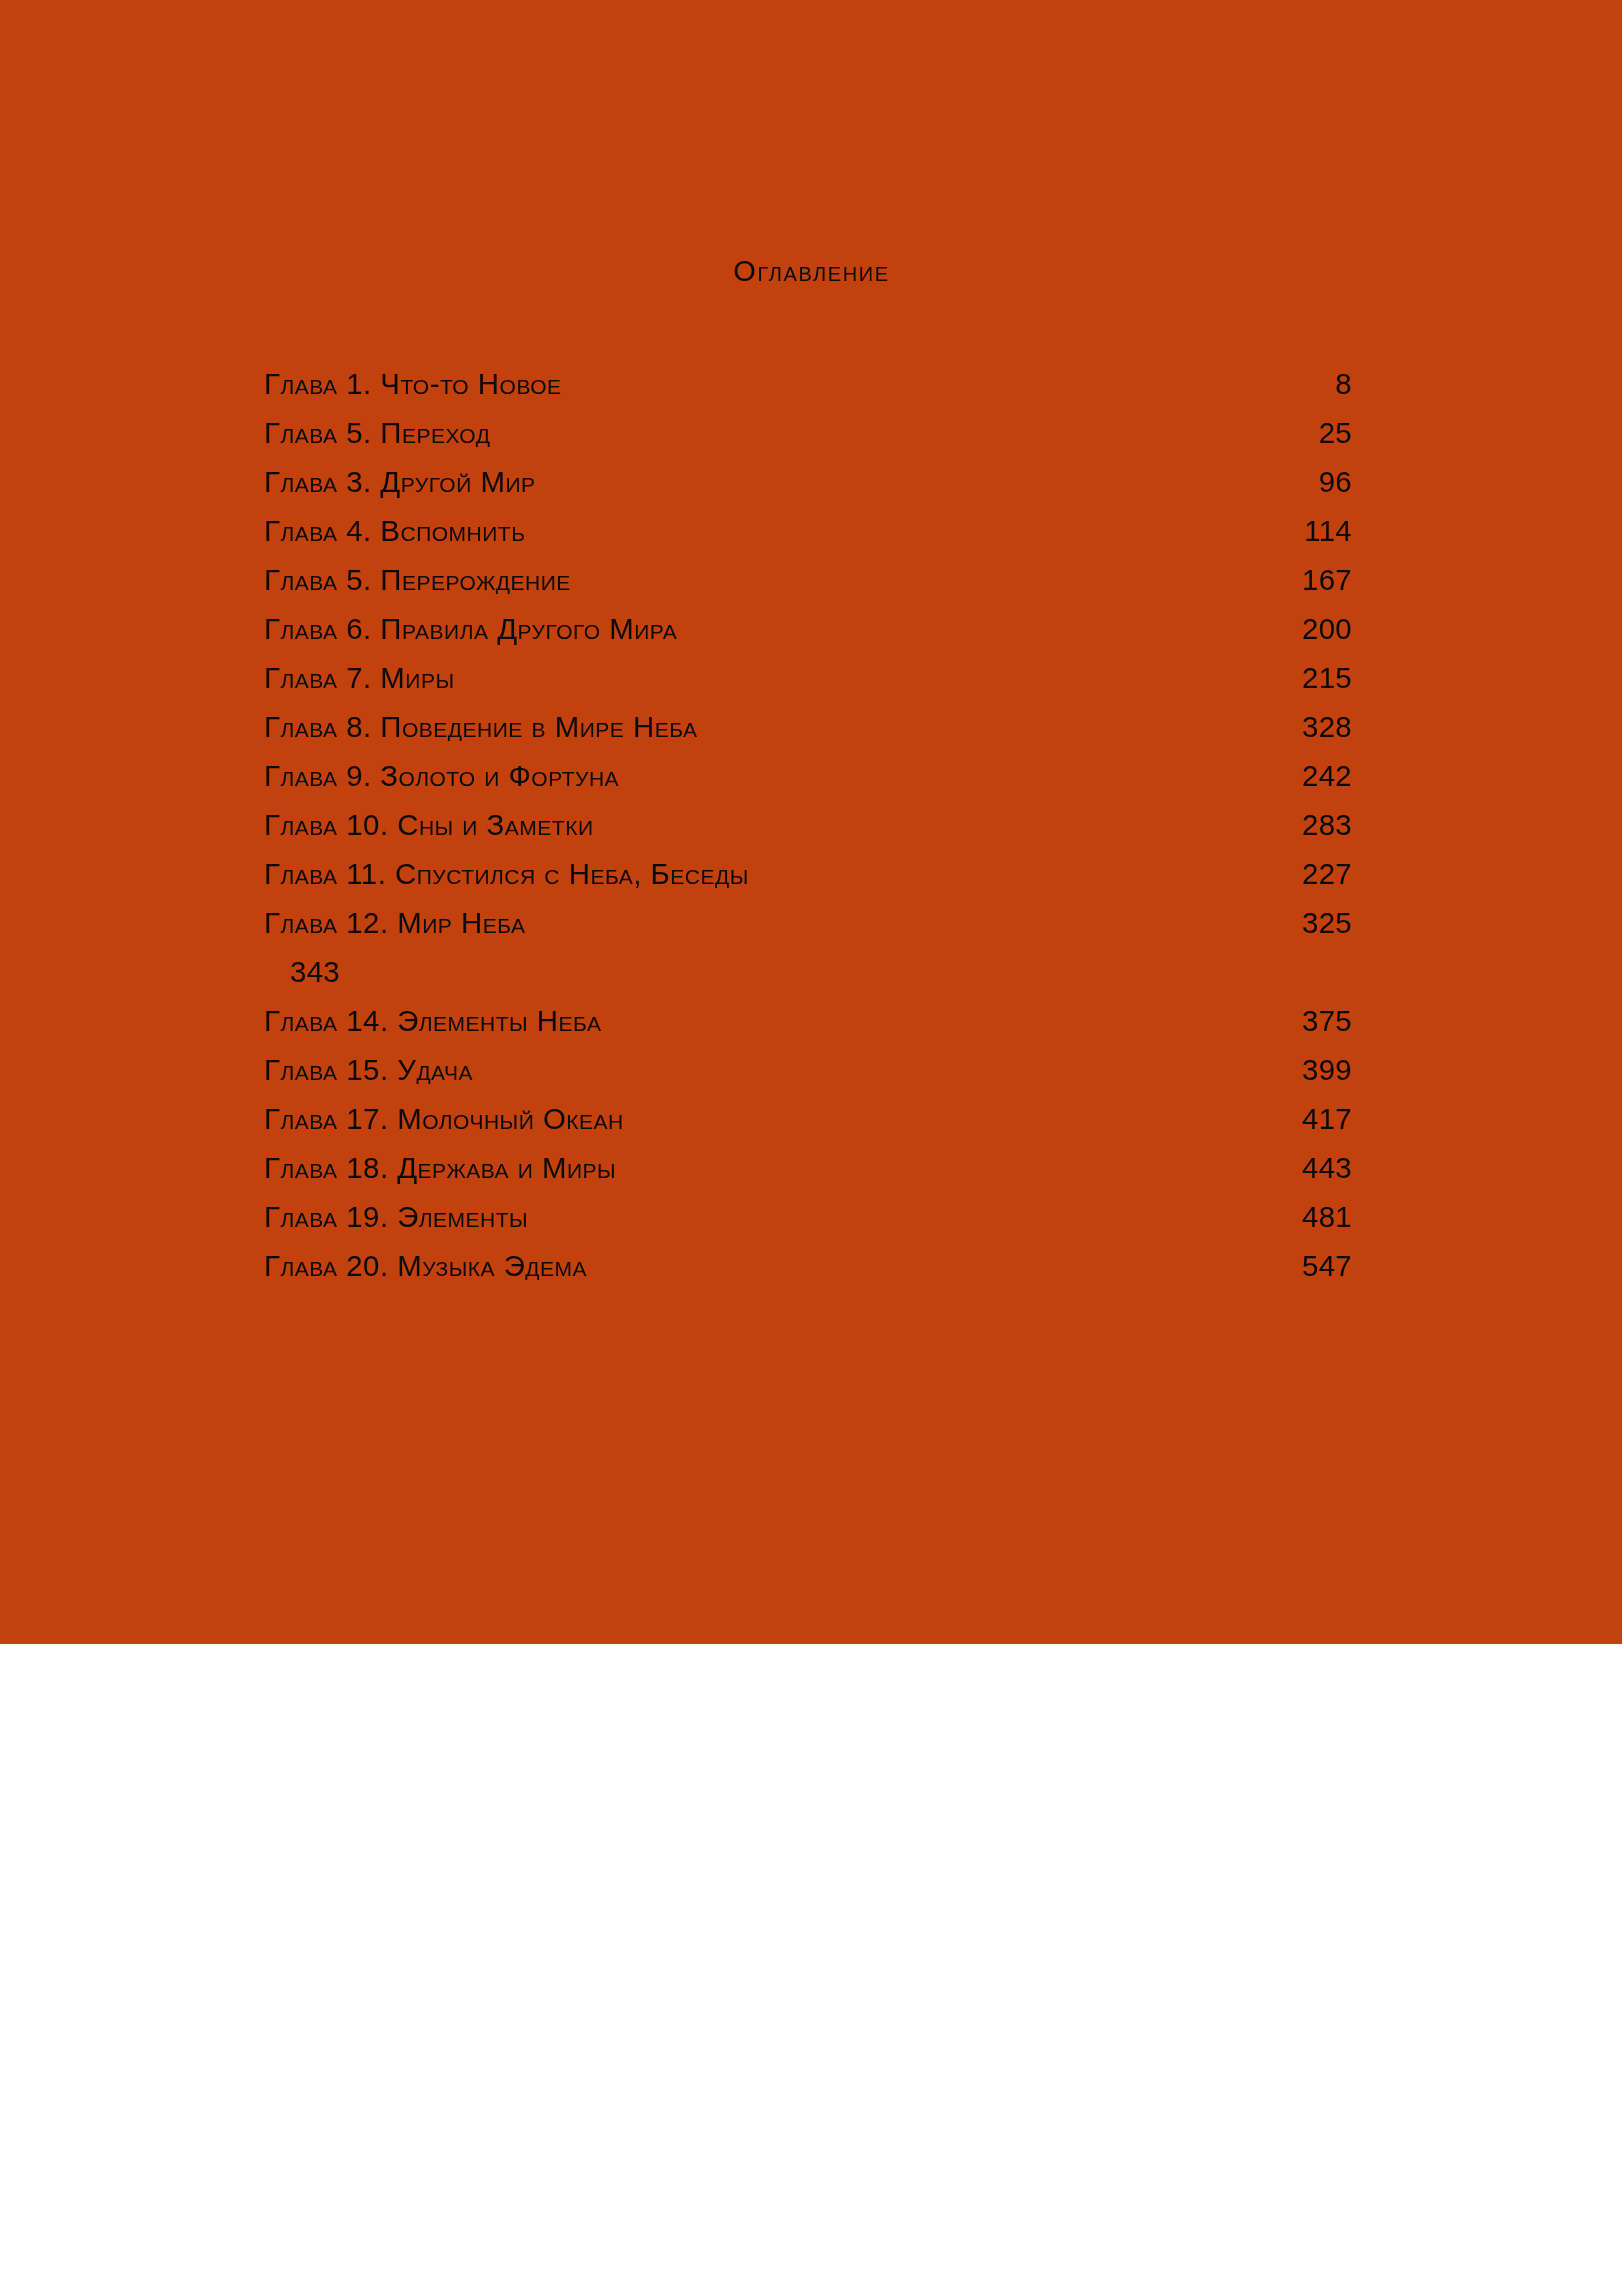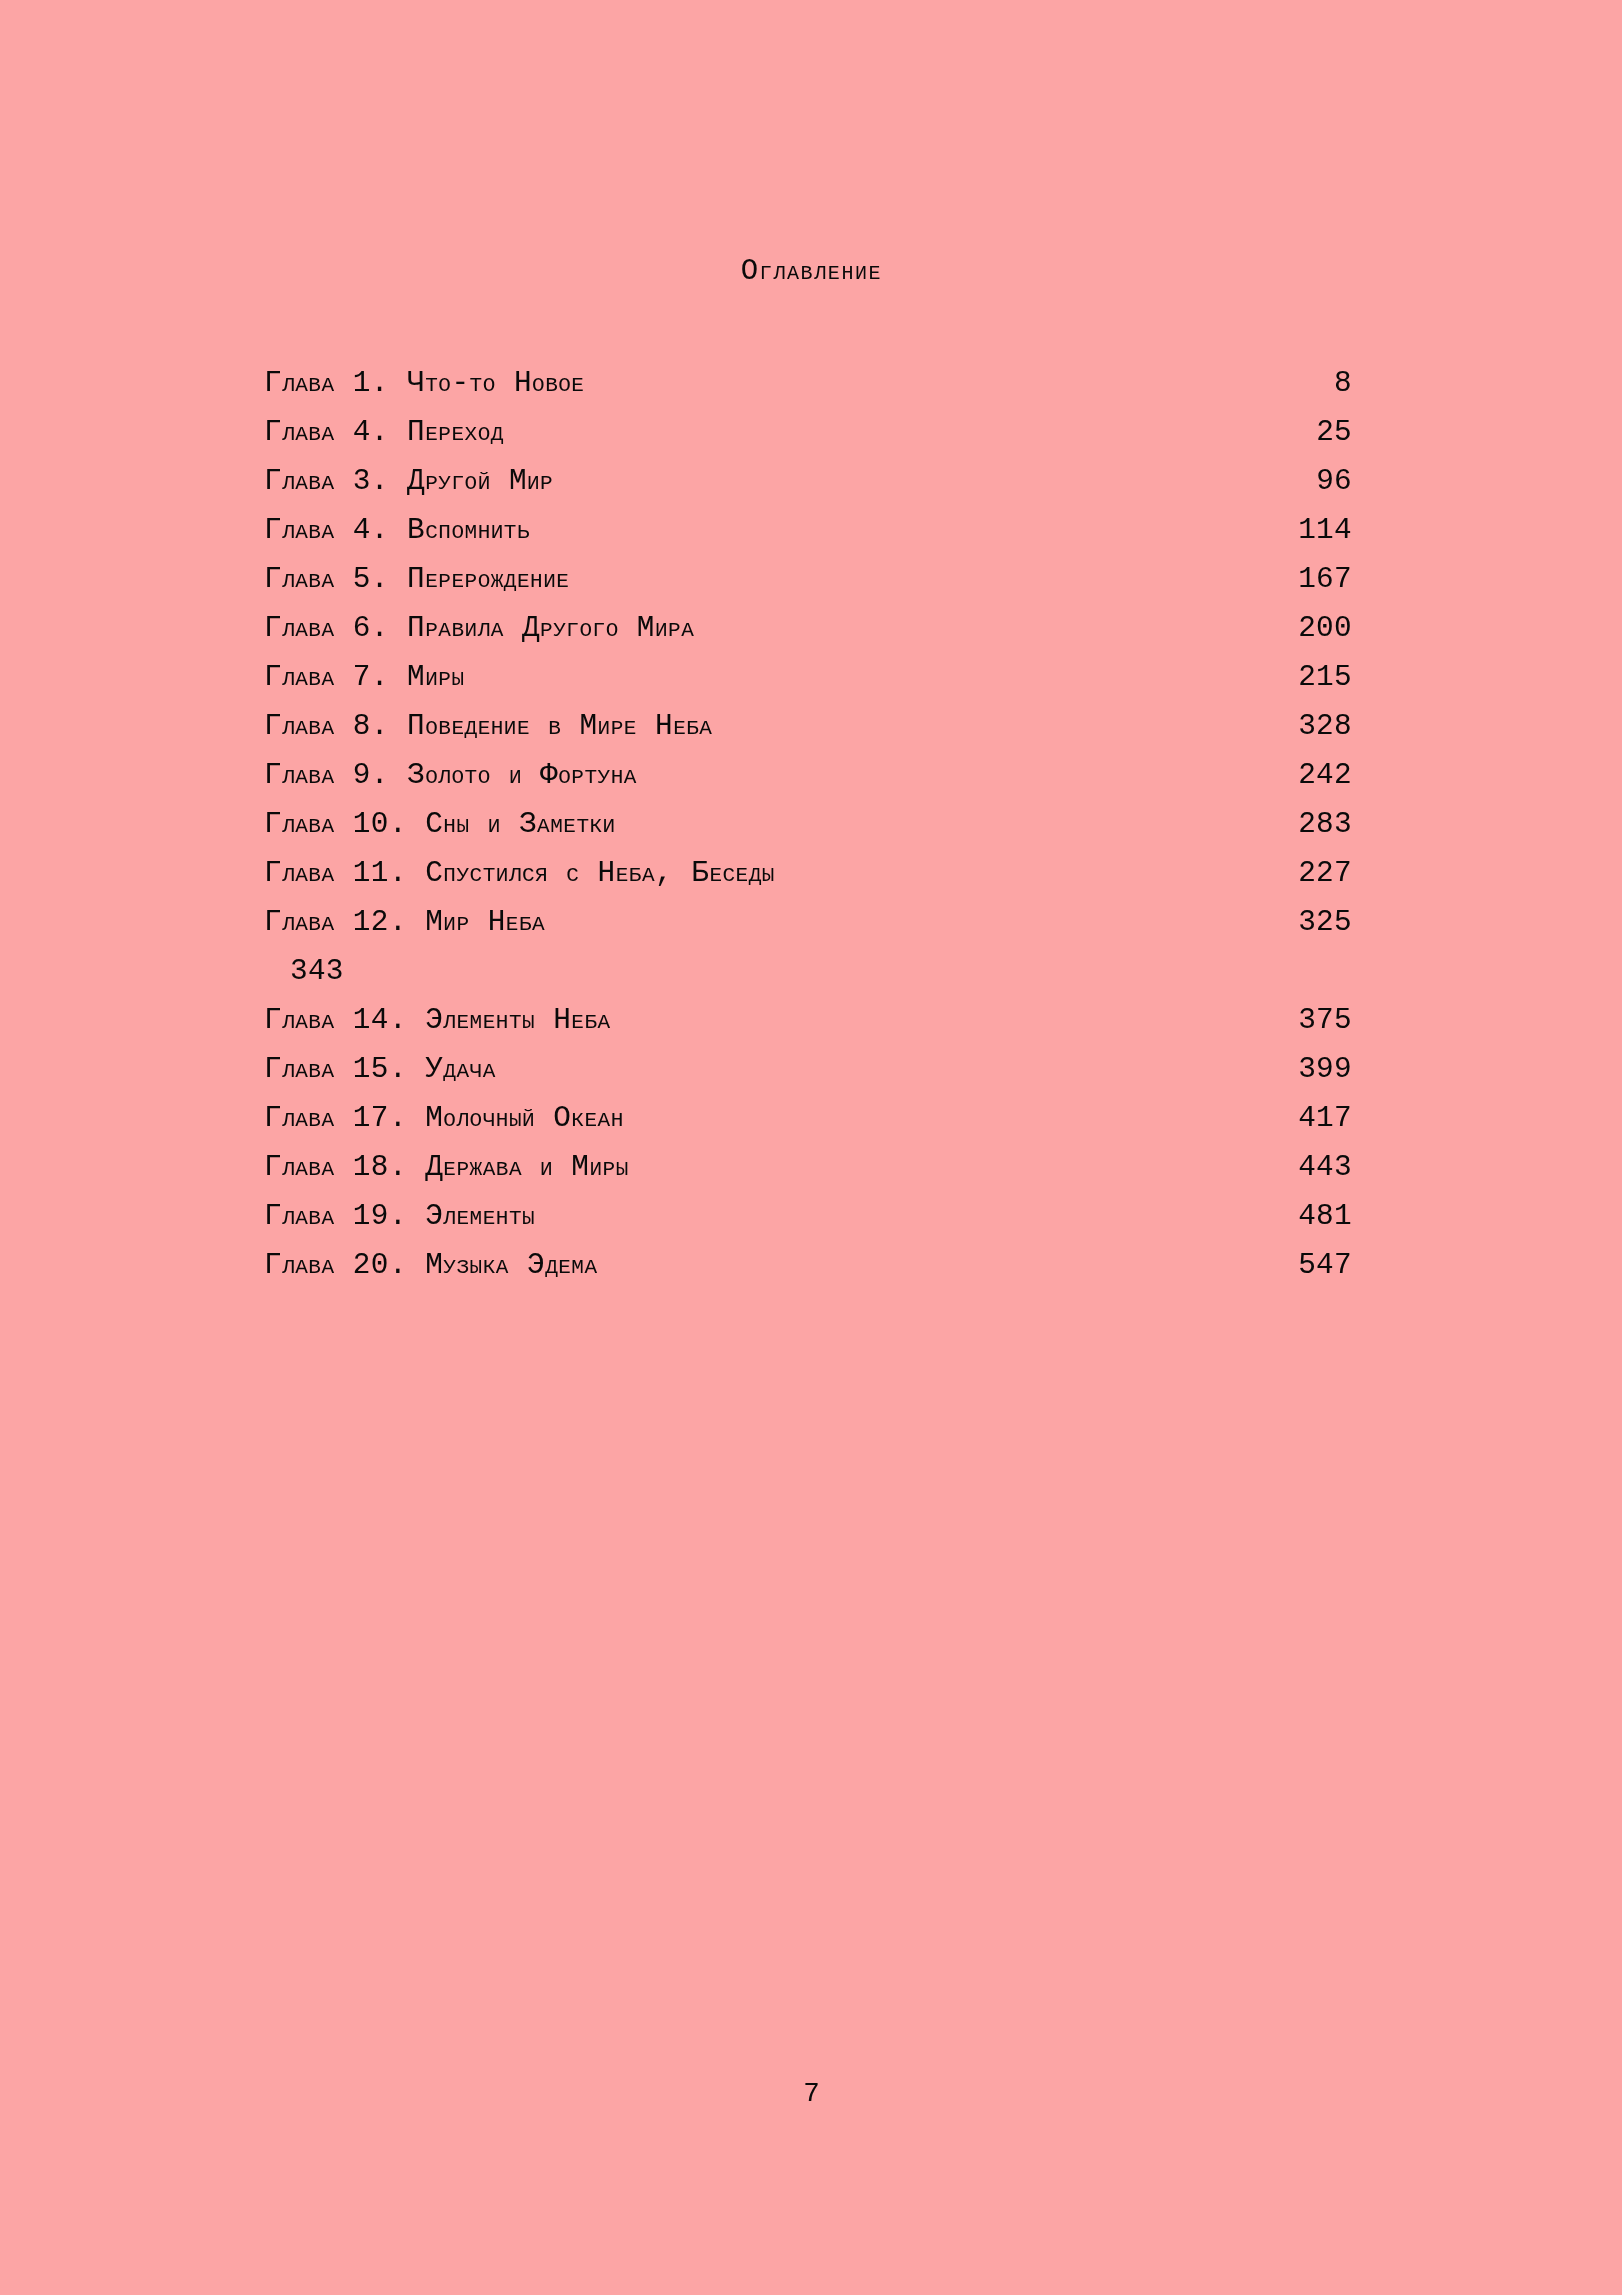--- a/index.html
+++ b/index.html
@@ -5,25 +5,25 @@
 <style>
   html, body {
     margin: 0;
     padding: 0;
     background: #ffffff;
   }
 
   .page {
     position: relative;
     width: 1623px;
-    height: 2295px;
-    background: #fca5a5;
+    height: 1644px;
+    background: #c2410c;
     margin: 0 auto;
     overflow: hidden;
-    font-family: Liberation Mono, monospace;
+    font-family: Liberation Sans, sans-serif;
     color: #000000;
     -webkit-font-smoothing: antialiased;
   }
 
   
   .toc-title {
     position: absolute;
     top: 257px;
     left: 0;
     width: 1623px;
@@ -90,21 +90,21 @@
 <div class="page">
 
   <div class="toc-title">Оглавление</div>
 
   <div class="toc-list">
       <div class="toc-entry">
         <span class="entry-title">Глава 1. Что-то Новое</span>
         <span class="entry-page">8</span>
       </div>
       <div class="toc-entry">
-        <span class="entry-title">Глава 4. Переход</span>
+        <span class="entry-title">Глава 5. Переход</span>
         <span class="entry-page">25</span>
       </div>
       <div class="toc-entry">
         <span class="entry-title">Глава 3. Другой Мир</span>
         <span class="entry-page">96</span>
       </div>
       <div class="toc-entry">
         <span class="entry-title">Глава 4. Вспомнить</span>
         <span class="entry-page">114</span>
       </div>

